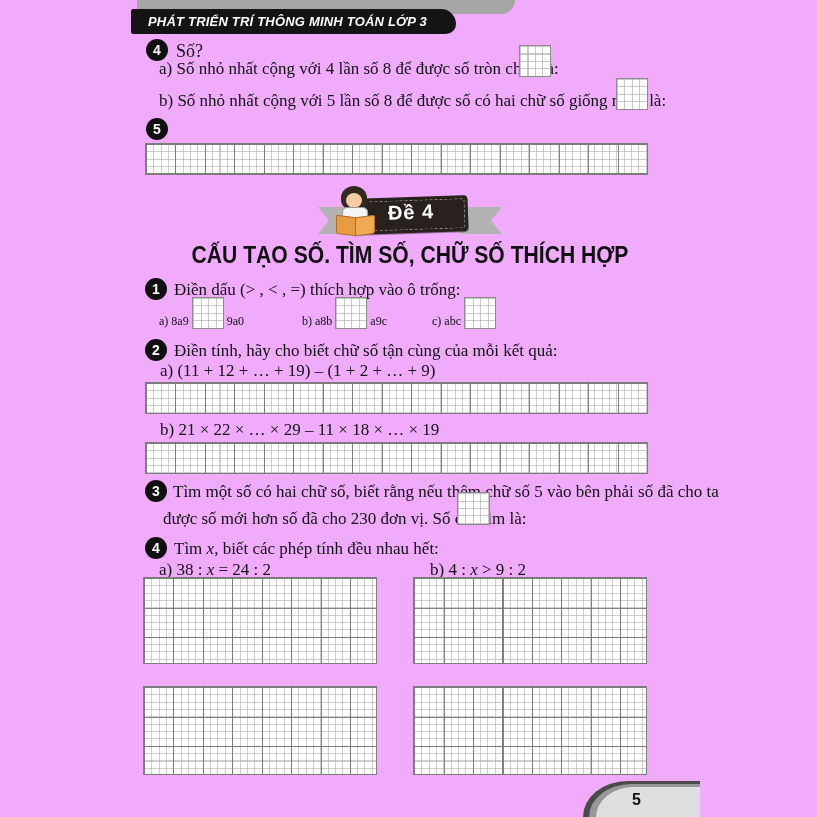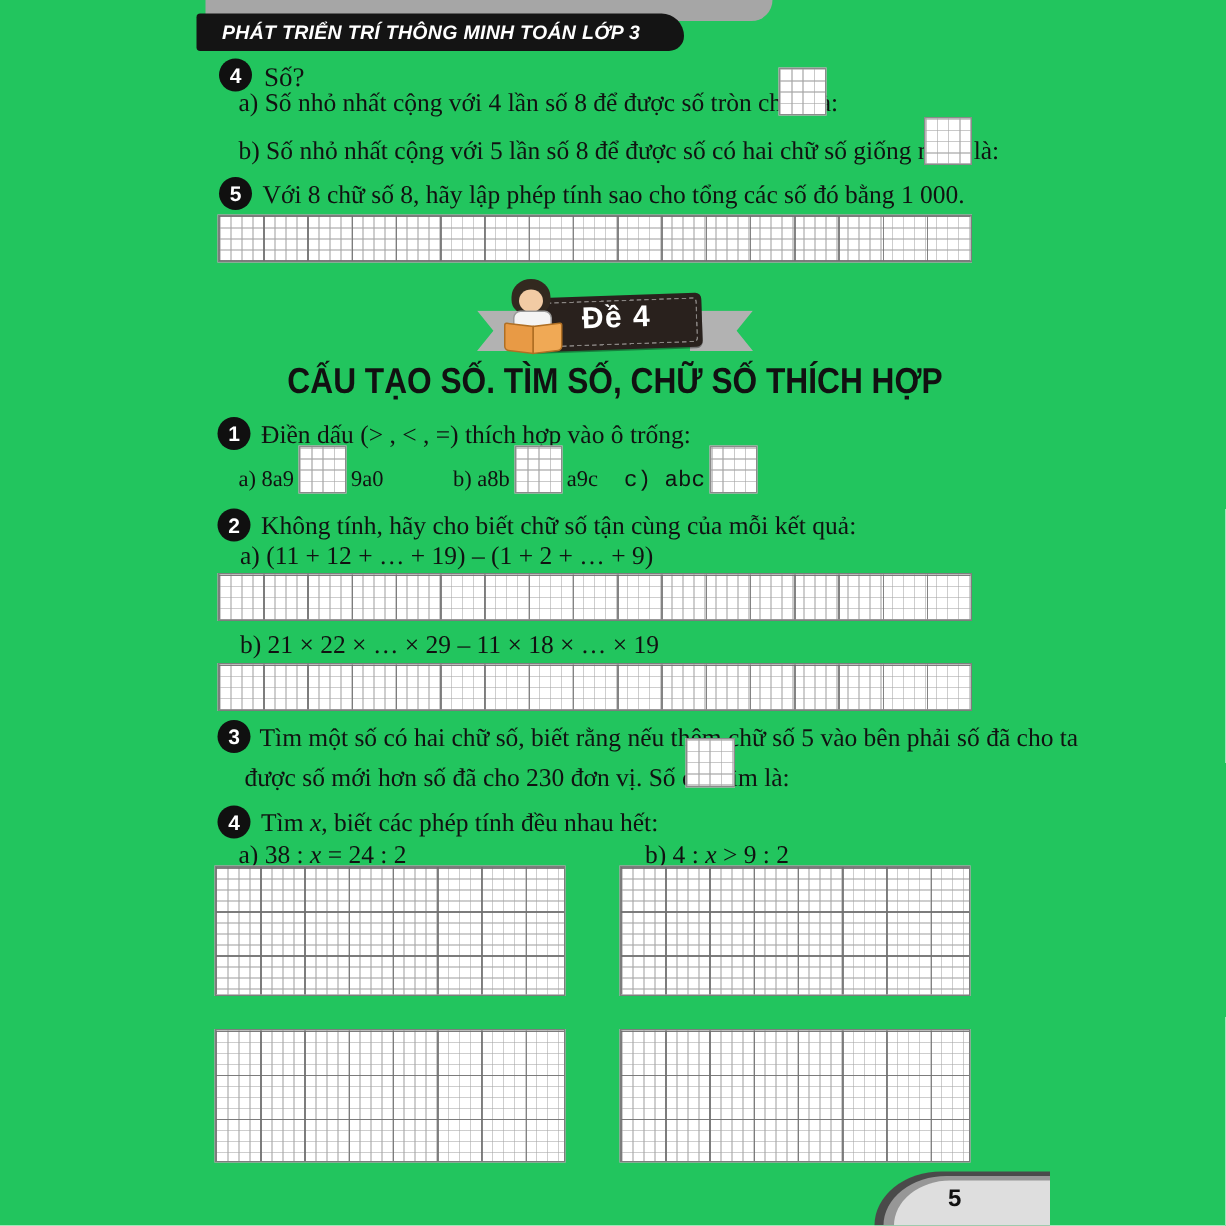--- a/index.html
+++ b/index.html
@@ -1,16 +1,16 @@
 <!DOCTYPE html>
 <html><head>
 <meta charset="utf-8">
 <style>
   html,body{margin:0;padding:0;background:#ffffff;}
-  .page{position:relative;width:817px;height:817px;background:#22c55e;overflow:hidden;
+  .page{position:relative;width:817px;height:817px;background:#f0abfc;overflow:hidden;
         font-family:"Liberation Serif","DejaVu Serif",serif;color:#111;}
 
   
   .hdr-gray{position:absolute;left:137px;top:0;width:378px;height:14px;background:#a6a6a6;
             border-radius:0 0 26px 0;}
   .hdr-bar{position:absolute;left:131px;top:9px;width:325px;height:25px;background:#141414;
            border-radius:3px 18px 12px 3px;}
   .hdr-title{position:absolute;left:17px;top:0;line-height:25px;color:#fff;
              font-family:"Liberation Sans","DejaVu Sans",sans-serif;
              font-style:italic;font-weight:bold;font-size:13px;letter-spacing:.2px;white-space:nowrap;}
@@ -29,21 +29,21 @@
   .grid{background-image:
       repeating-linear-gradient(to right,rgba(110,110,110,.85) 0 1px,transparent 1px 29.5px),
       repeating-linear-gradient(to bottom,rgba(110,110,110,.85) 0 1px,transparent 1px 29.5px),
       repeating-linear-gradient(to right,rgba(165,165,165,.55) 0 1px,transparent 1px 7.35px),
       repeating-linear-gradient(to bottom,rgba(165,165,165,.55) 0 1px,transparent 1px 7.35px);}
   .gridbox{width:32px;height:32px;border:1px solid #8b8b8b;background-image:
       repeating-linear-gradient(to right,rgba(165,165,165,.6) 0 1px,transparent 1px 7.5px),
       repeating-linear-gradient(to bottom,rgba(165,165,165,.6) 0 1px,transparent 1px 7.5px);}
 
   
-  .p1item{position:absolute;display:flex;align-items:flex-end;font-size:15px;white-space:nowrap;}
+  .p1item{position:absolute;display:flex;align-items:flex-end;font-size:12px;white-space:nowrap;}
   .p1item .gridbox{position:relative;display:inline-block;margin:0 3px;}
 
   
   .badge{position:absolute;left:318px;top:186px;width:184px;height:58px;}
   .tail{position:absolute;top:21px;width:42px;height:27px;background:#b2b2b2;}
   .tail.lft{left:0;clip-path:polygon(0 0,100% 0,100% 100%,0 100%,26% 50%);}
   .tail.rgt{right:0;clip-path:polygon(0 0,100% 0,74% 50%,100% 100%,0 100%);}
   .banner{position:absolute;left:36px;top:11px;width:114px;height:36px;background:#29211d;
           border-radius:4px;transform:rotate(-2deg);box-shadow:0 1px 0 rgba(0,0,0,.35);}
   .banner-inner{position:absolute;left:3px;top:3px;right:3px;bottom:3px;
@@ -86,21 +86,20 @@
     </div>
   <div class="t b" style="left:176px;top:41px;font-size:18px;">Số?</div>
   <div class="t" style="left:159px;top:59px;">a) Số nhỏ nhất cộng với 4 lần số 8 để được số tròn chục là:</div>
   <div class="gridbox" style="left:519px;top:45px;"></div>
   <div class="t" style="left:159px;top:91px;">b) Số nhỏ nhất cộng với 5 lần số 8 để được số có hai chữ số giống nhau là:</div>
   <div class="gridbox" style="left:616px;top:78px;"></div>
 
   <div class="qnum" style="left:146px;top:118px;">
       <span>5</span>
     </div>
-  <div class="t b" style="left:175px;top:120px;">Với 8 chữ số 8, hãy lập phép tính sao cho tổng các số đó bằng 1 000.</div>
   <div class="grid" style="left:145px;top:143px;width:503px;height:32px;"></div>
 
   <div class="badge">
     <div class="tail lft"></div>
     <div class="tail rgt"></div>
     <div class="banner">
       <div class="banner-inner"></div>
       <div class="banner-label">Đề 4</div>
     </div>
     <div class="kid">
@@ -121,29 +120,29 @@
   <div class="p1item" style="left:159px;top:297px;">
     <span>a) 8a9</span>
     <span class="gridbox"></span>
     <span>9a0</span>
   </div>
   <div class="p1item" style="left:302px;top:297px;">
     <span>b) a8b</span>
     <span class="gridbox"></span>
     <span>a9c</span>
   </div>
-  <div class="p1item" style="left:416px;top:297px;font-family:Liberation Mono, monospace;">
+  <div class="p1item" style="left:432px;top:297px;">
     <span>c) abc</span>
     <span class="gridbox"></span>
   </div>
 
   <div class="qnum" style="left:145px;top:339px;">
       <span>2</span>
     </div>
-  <div class="t b" style="left:174px;top:341px;">Không tính, hãy cho biết chữ số tận cùng của mỗi kết quả:</div>
+  <div class="t b" style="left:174px;top:341px;">Điền tính, hãy cho biết chữ số tận cùng của mỗi kết quả:</div>
   <div class="t" style="left:160px;top:361px;">a) (11 + 12 + … + 19) – (1 + 2 + … + 9)</div>
   <div class="grid" style="left:145px;top:382px;width:503px;height:32px;"></div>
   <div class="t" style="left:160px;top:420px;">b) 21 × 22 × … × 29 – 11 × 18 × … × 19</div>
   <div class="grid" style="left:145px;top:442px;width:503px;height:32px;"></div>
 
   <div class="qnum" style="left:145px;top:480px;">
       <span>3</span>
     </div>
   <div class="t" style="left:173px;top:482px;">Tìm một số có hai chữ số, biết rằng nếu thêm chữ số 5 vào bên phải số đã cho ta</div>
   <div class="t" style="left:163px;top:509px;">được số mới hơn số đã cho 230 đơn vị. Số cần tìm là:</div>

